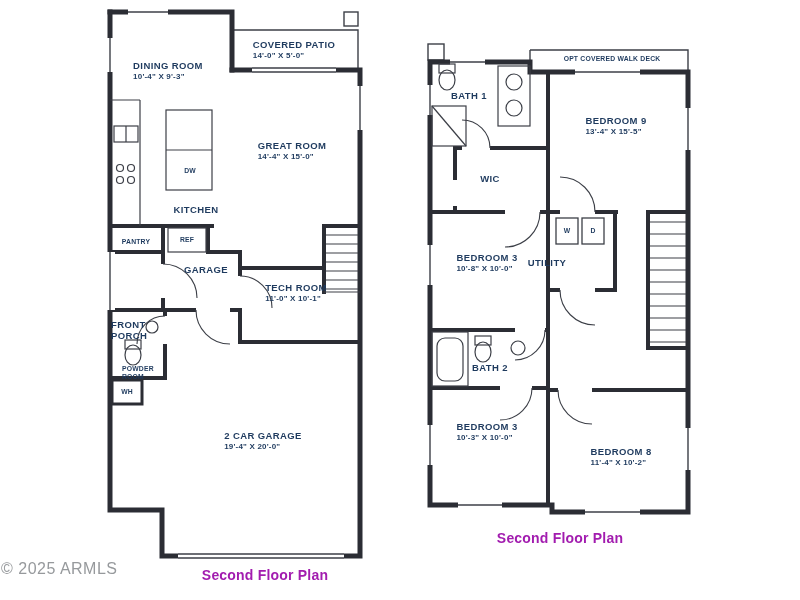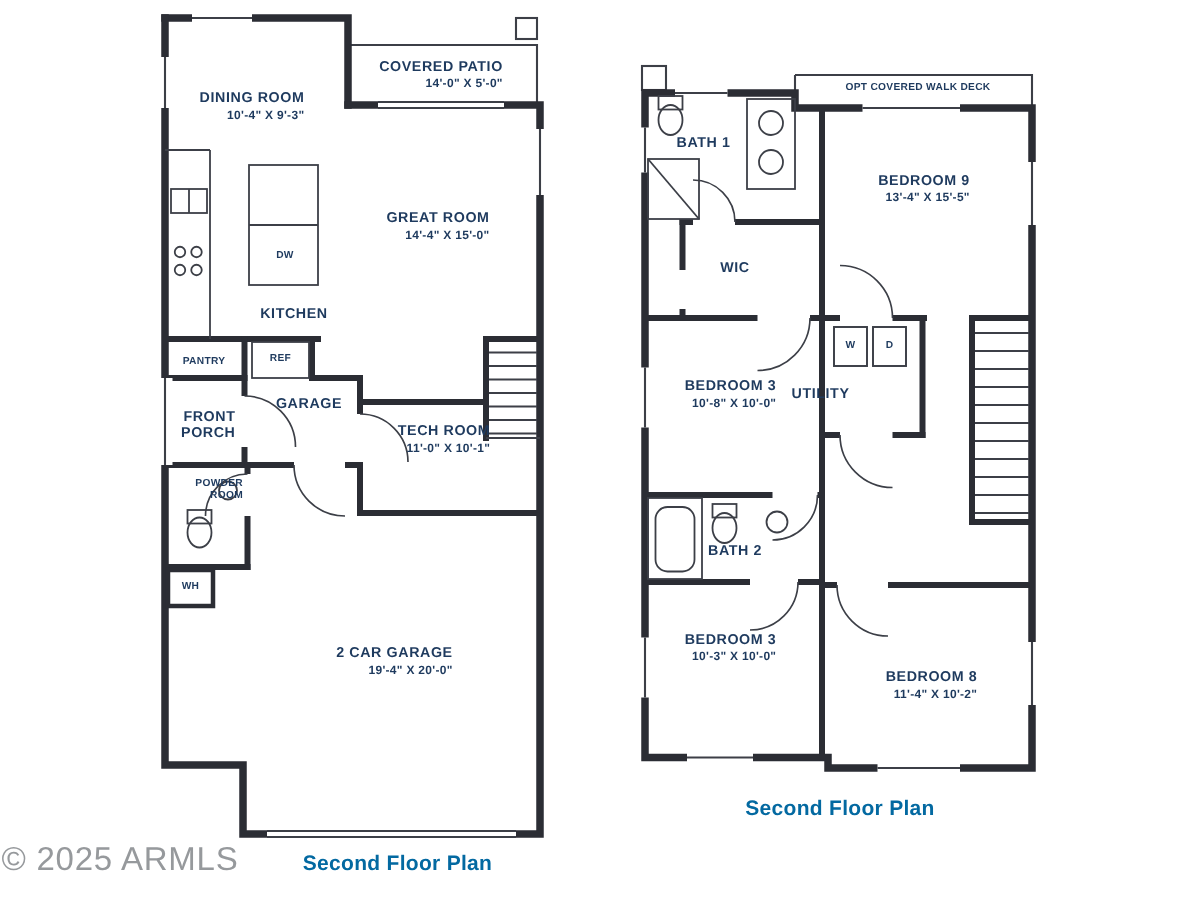--- a/index.html
+++ b/index.html
@@ -1,28 +1,28 @@
 <!DOCTYPE html>
 <html><head>
 <meta charset="utf-8">
 <style>
   * { margin:0; padding:0; box-sizing:border-box; }
   html,body { background:#ffffff; }
   body { width:800px; height:600px; font-family:"Liberation Sans", sans-serif; }
   .plan-canvas { position:relative; width:800px; height:600px; background:#fff; overflow:hidden; }
   .plan-canvas svg { position:absolute; left:0; top:0; }
-  .room-label { position:absolute; transform:translate(-50%,-50%); text-align:right;
+  .room-label { position:absolute; transform:translate(-50%,-50%); text-align:left;
                 color:#1e3a5e; font-weight:bold; white-space:nowrap; line-height:1.2; }
   .room-label .name { font-size:9.5px; letter-spacing:.4px; }
   .room-label .dims { font-size:8px; letter-spacing:.2px; margin-top:1px; }
   .room-label.small .name { font-size:6.8px; letter-spacing:.2px; }
-  .room-label.wrap { white-space:normal; }
-  .caption { position:absolute; transform:translate(-50%,-50%); color:#0369a1;
+  .room-label.wrap { white-space:normal;margin-top:46px; }
+  .caption { position:absolute; transform:translate(-50%,-50%); color:#a21caf;
              font-weight:bold; font-size:14px; letter-spacing:.2px; white-space:nowrap; }
-  .watermark { position:absolute; left:1px; top:560px; font-size:22px;
+  .watermark { position:absolute; left:1px; top:560px; font-size:16px;
                color:rgba(132,135,139,.85); letter-spacing:.5px; }
 </style>
 </head>
 <body>
 
 <div class="plan-canvas">
 
   <svg width="800" height="600" viewBox="0 0 800 600">
 
     <g>

